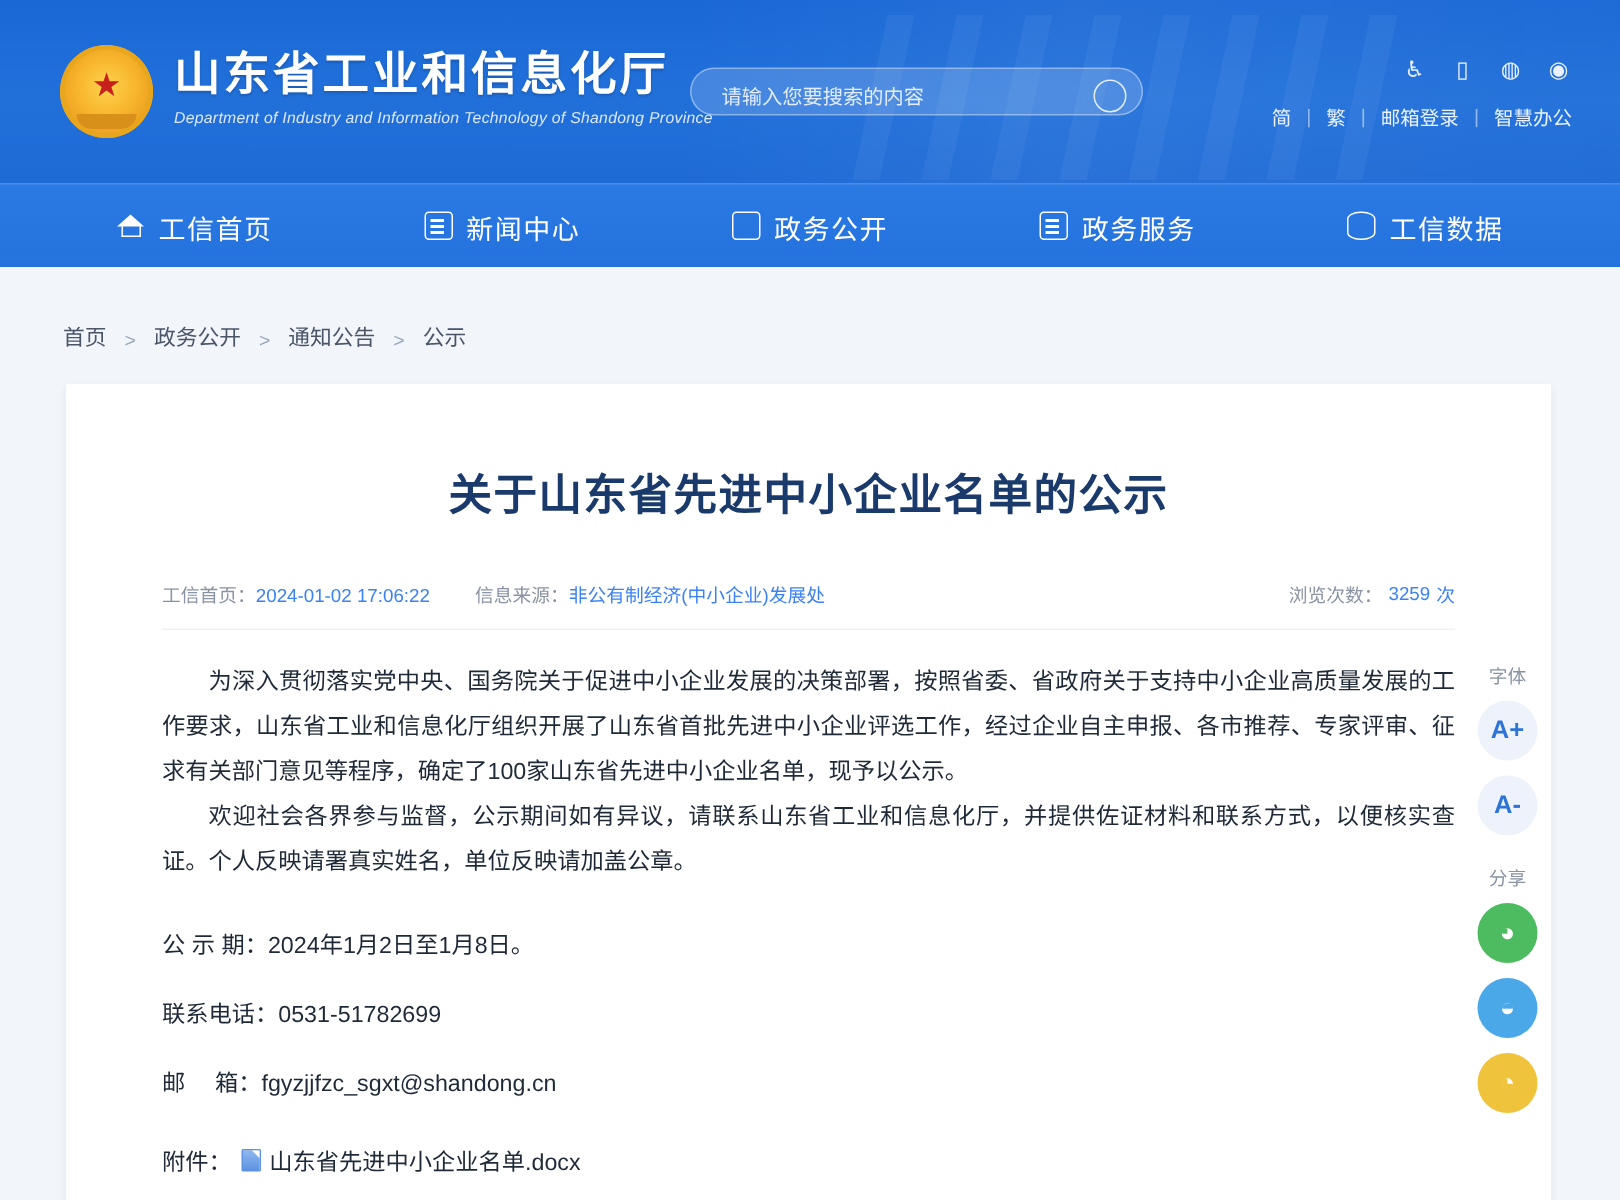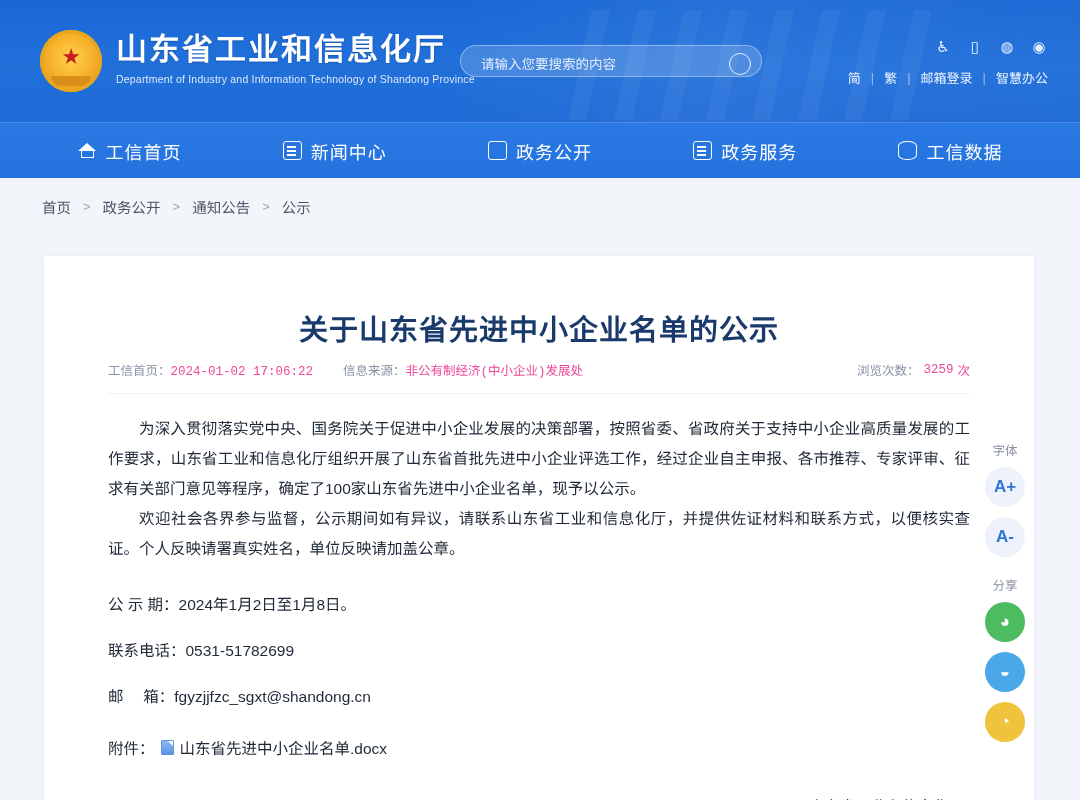--- a/index.html
+++ b/index.html
@@ -74,20 +74,21 @@
     font-weight: 700;
     letter-spacing: 2px;
     line-height: 36px;
     text-shadow: 0 1px 2px rgba(0,0,0,.18);
   }
   .site-title .en {
     margin-top: 5px;
     font-size: 10.5px;
     letter-spacing: .2px;
     color: #dce8fb;
+    font-style: italic;
   }
   .search-box {
     position: absolute;
     left: 460px; top: 45px;
     width: 302px; height: 32px;
     border-radius: 18px;
     background: rgba(255,255,255,0.16);
     border: 1px solid rgba(255,255,255,0.38);
     box-sizing: border-box;
   }
@@ -194,21 +195,21 @@
     left: 3px; top: 4px;
     width: 9px; height: 2px;
     background: #fff;
     box-shadow: 0 4px 0 #fff, 0 8px 0 #fff;
   }
 
   
   .crumb {
     height: 56px;
     display: flex;
-    align-items: center;
+    align-items: flex-end;
     padding-left: 42px;
     font-size: 14.5px;
     color: #4a5568;
     gap: 12px;
   }
   .crumb .sp { color: #9aa6b8; font-size: 13px; }
   .crumb span[data-name^="breadcrumb-item"] { cursor: pointer; }
 
   
   .card {
@@ -220,34 +221,34 @@
     box-shadow: 0 1px 6px rgba(20,60,120,.07);
     box-sizing: border-box;
     padding: 44px 64px 0 64px;
   }
   .doc-title {
     text-align: center;
     font-size: 29px;
     font-weight: 700;
     color: #1a3a6b;
     letter-spacing: 1px;
-    margin: 6px 0 12px 0;
+    margin: 6px 0 38px 0;
   }
   .meta {
     display: flex;
     align-items: center;
     font-size: 12.5px;
     color: #8a93a3;
     border-bottom: 1px solid #eef1f5;
     padding-bottom: 14px;
     margin-bottom: 6px;
   }
   .meta .m1 { margin-right: 30px; }
   .meta .m2 { margin-right: auto; }
-  .meta .val { color: #ec4899; font-family: Liberation Mono, monospace; }
+  .meta .val { color: #3b82f6; }
   .meta .views { margin-right: 4px; }
 
   .body-text {
     font-size: 15.5px;
     line-height: 30px;
     color: #1f2937;
     padding-top: 14px;
   }
   .body-text p { margin: 0; }
   .body-text p.ind { text-indent: 2em; text-align: justify; }

